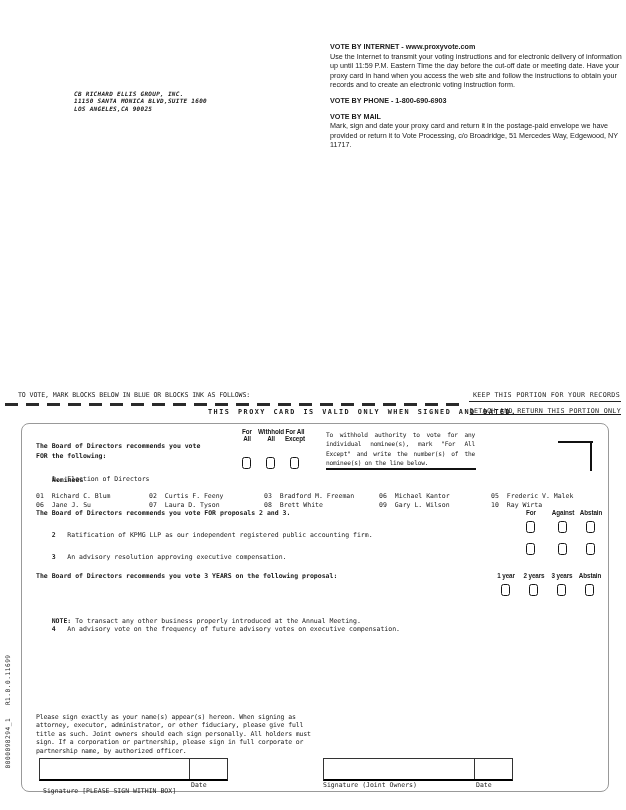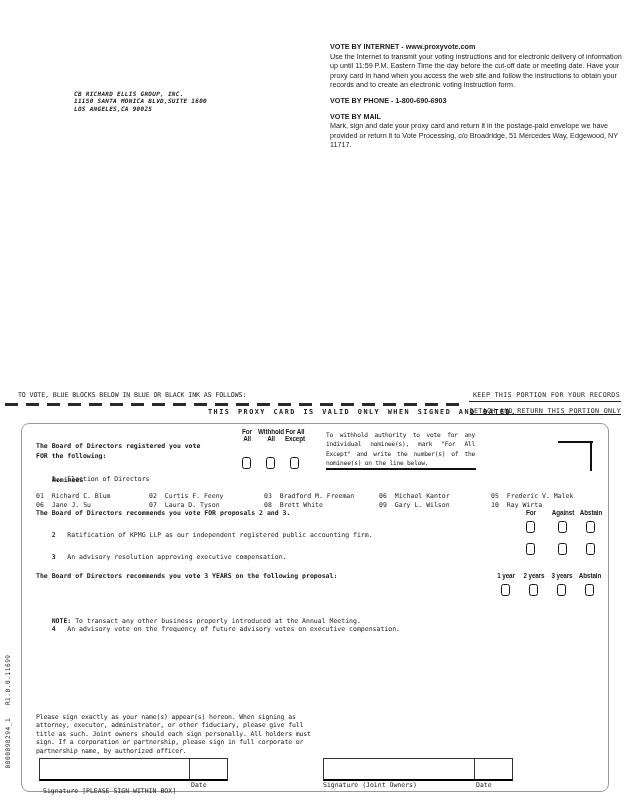--- a/index.html
+++ b/index.html
@@ -63,31 +63,31 @@
   </div>
   <div class="vote-method">
     <span class="vm-title">VOTE BY PHONE - 1-800-690-6903</span>
   </div>
   <div class="vote-method">
     <span class="vm-title">VOTE BY MAIL</span>
     <div>Mark, sign and date your proxy card and return it in the postage-paid envelope we have provided or return it to Vote Processing, c/o Broadridge, 51 Mercedes Way, Edgewood, NY 11717.</div>
   </div>
 </div>
 
-<div class="abs to-vote">TO VOTE, BLUE BLOCKS BELOW IN BLUE OR BLACK INK AS FOLLOWS:</div>
+<div class="abs to-vote">TO VOTE, MARK BLOCKS BELOW IN BLUE OR BLOCKS INK AS FOLLOWS:</div>
 <div class="abs keep-note">KEEP THIS PORTION FOR YOUR RECORDS</div>
 <div class="abs dash-line"></div>
 <div class="abs valid-note">THIS PROXY CARD IS VALID ONLY WHEN SIGNED AND DATED.</div>
 <div class="abs detach-note">DETACH AND RETURN THIS PORTION ONLY</div>
 
 <div class="abs control-num">0000098294_1   R1.0.0.11699</div>
 
 <div class="abs card">
 
-  <div class="abs rec" style="left:14px;top:18px;">The Board of Directors registered you vote
+  <div class="abs rec" style="left:14px;top:18px;">The Board of Directors recommends you vote
 FOR the following:</div>
 
   <div class="abs col-head" style="left:205px;top:4px;">For
 All</div>
   <div class="abs col-head" style="left:229px;top:4px;">Withhold
 All</div>
   <div class="abs col-head" style="left:253px;top:4px;">For All
 Except</div>
 
   <div class="abs cb" style="left:220px;top:33px;"></div>

